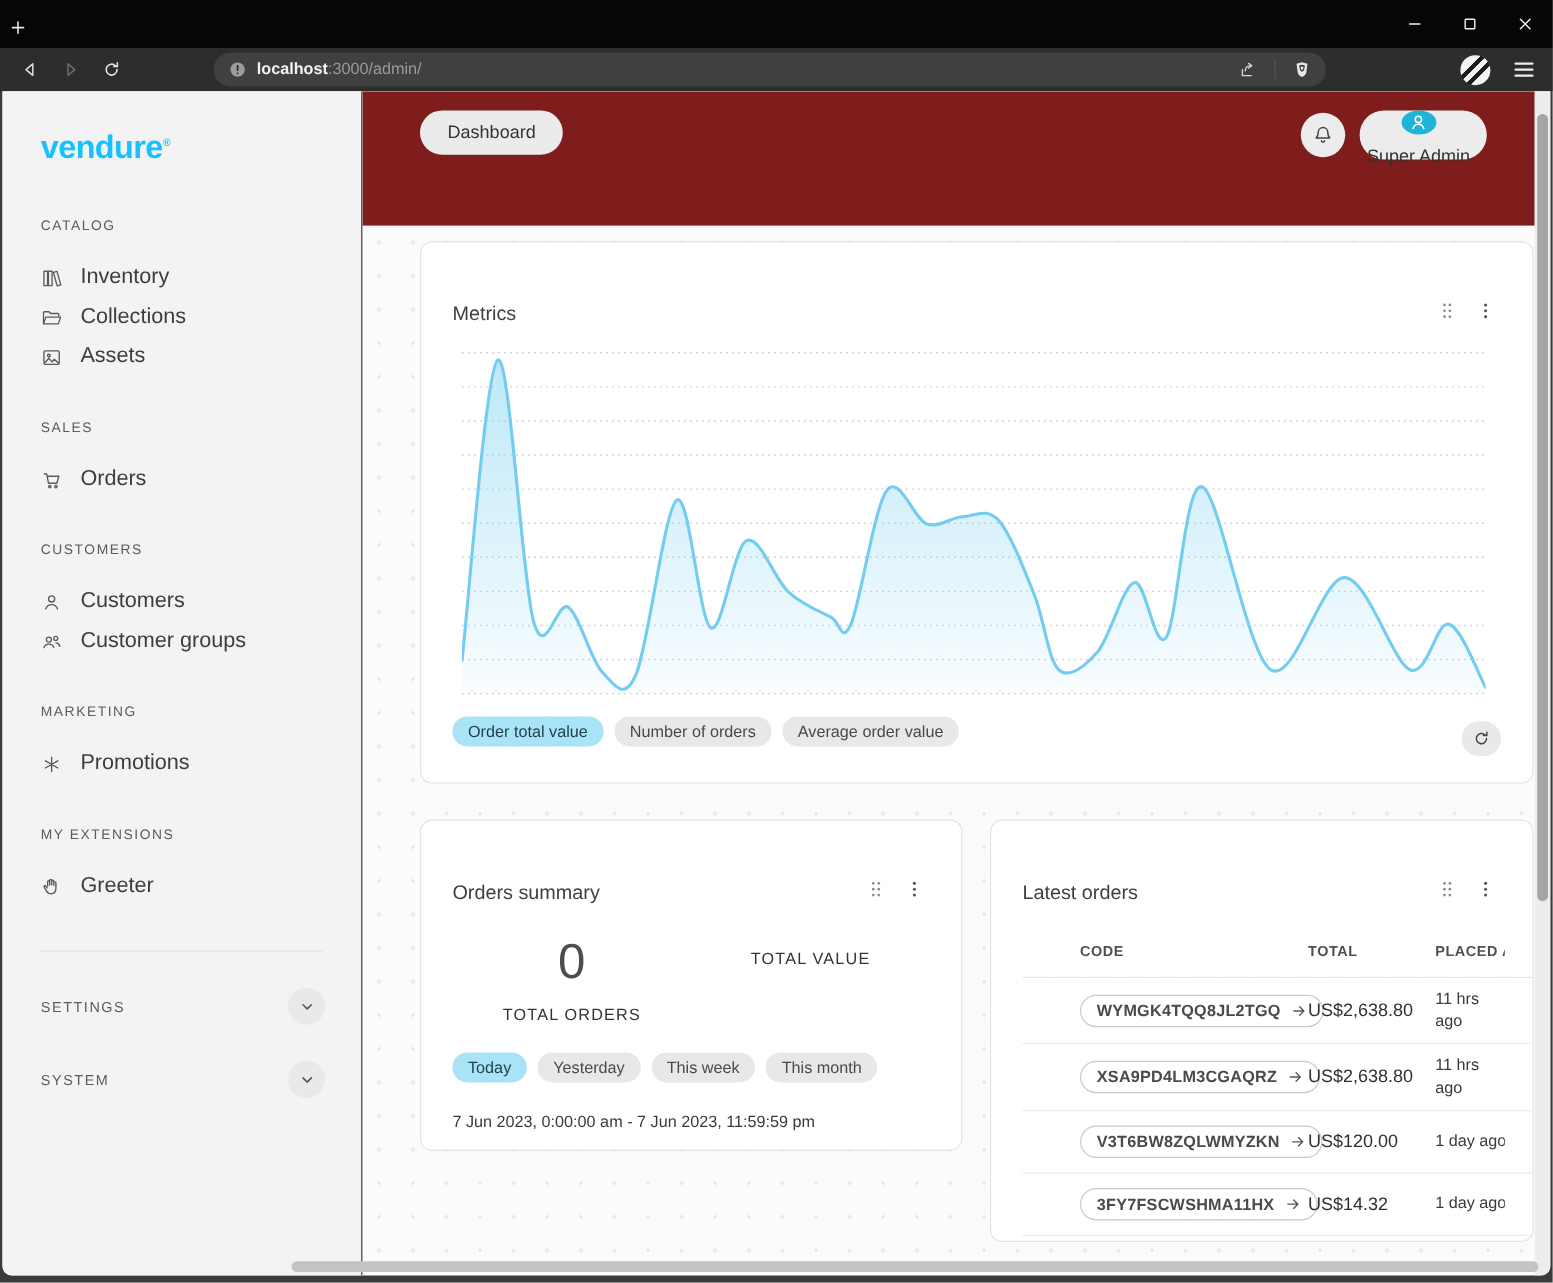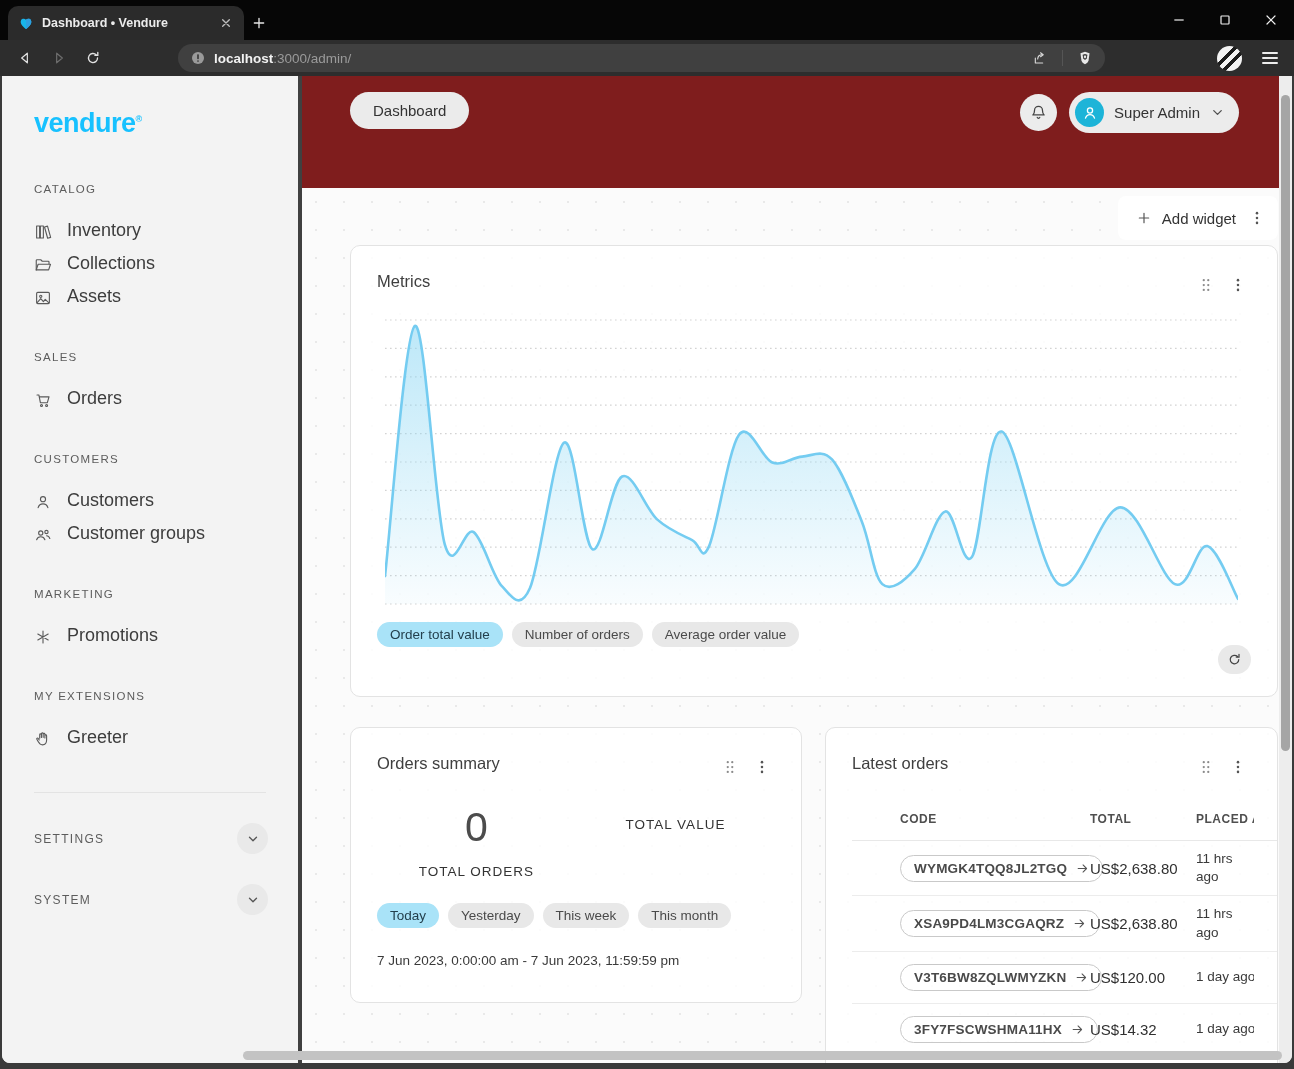--- a/index.html
+++ b/index.html
@@ -32,21 +32,21 @@
   .url-divider { width:1px; height:16px; background:#555; margin:0 6px; }
   .tool-avatar { width:25px; height:25px; border-radius:50%; margin-left:auto; margin-right:16px;
     background:linear-gradient(135deg,#f4f4f4 34%,#1d1d1d 34% 45%,#f4f4f4 45% 56%,#1d1d1d 56% 67%,#f4f4f4 67%); }
   .menu-btn { width:24px; height:24px; color:#ededed; margin-right:12px; }
 
   
   .page { position:absolute; top:76px; left:2px; right:2px; bottom:6px; background:#fbfbfb;
           border-radius:0 0 8px 8px; overflow:hidden; display:flex; }
 
   
-  .sidebar { width:300px; flex:0 0 300px; background:#f3f3f3; border-right:4px solid #404040;
+  .sidebar { width:300px; flex:0 0 300px; background:#f3f3f3; border-right:1px solid #404040;
              padding:32px 0 0 32px; position:relative; }
   .logo { font-size:27px; font-weight:600; color:#17c1ff; letter-spacing:-0.5px; }
   .logo sup { font-size:9px; color:#17c1ff; }
   .nav { margin-top:44px; }
   .nav-section { margin-bottom:44px; }
   .nav-title { font-size:11.5px; letter-spacing:1.3px; color:#5c5c5c; margin-bottom:13px; }
   .nav-item { height:33px; display:flex; align-items:flex-end; gap:15px; color:#3d3d3d; font-size:18px; cursor:pointer; }
   .nav-item .ni { width:18px; height:18px; color:#5a5a5a; display:flex; }
   .nav-item .ni svg { width:18px; height:18px; }
   .side-divider { border-top:1px solid #e3e3e3; margin:28px 32px 0 0; }
@@ -60,21 +60,21 @@
   
   .main { flex:1; position:relative; overflow:hidden; }
   .main-header { height:112px; background:#7f1d1d; display:flex; align-items:flex-start; padding:16px 40px 0 48px; }
   .page-pill { background:#ebebeb; border:none; border-radius:20px; padding:10px 23px; font-size:15px;
                color:#333; font-family:inherit; cursor:pointer; }
   .hdr-right { margin-left:auto; display:flex; align-items:center; gap:12px; }
   .bell-btn { width:37px; height:37px; border-radius:50%; background:#ececec; border:none; color:#444;
               display:flex; align-items:center; justify-content:center; cursor:pointer; }
   .bell-btn svg { width:19px; height:19px; }
   .user-pill { background:#ececec; border:none; border-radius:21px; height:41px; display:flex;
-               align-items:center; padding:0 14px 0 6px; gap:10px; cursor:pointer; font-family:inherit; }
+               align-items:center; padding:0 14px 0 6px; gap:10px; cursor:pointer; font-family:inherit;flex-direction:column; }
   .user-avatar { width:29px; height:29px; border-radius:50%; display:flex; align-items:center; justify-content:center; }
   .user-avatar svg { width:20px; height:20px; }
   .user-name { font-size:15px; color:#333; }
   .user-chevron { width:15px; height:15px; color:#555; }
 
   .content { position:absolute; top:112px; left:0; right:0; bottom:0; overflow:hidden;
              background-image:radial-gradient(#e9e9e9 1.3px, rgba(0,0,0,0) 1.4px); background-size:28px 28px;
              padding:8px 0 0 48px; }
 
   .addwidget-row { width:928px; display:flex; justify-content:flex-end; }
@@ -82,21 +82,21 @@
                     padding:0 8px 0 6px; }
   .addwidget-btn { display:flex; align-items:center; gap:10px; border:none; background:transparent;
                    font-size:15px; color:#333; font-family:inherit; padding:0 8px 0 12px; cursor:pointer; }
   .addwidget-btn .plus { width:16px; height:16px; color:#555; }
   .icon-btn { border:none; background:transparent; color:#555; width:26px; height:26px;
               display:flex; align-items:center; justify-content:center; cursor:pointer; }
   .icon-btn svg { width:18px; height:18px; }
   .drag-handle { color:#8a8a8a; cursor:grab; }
 
   .card { background:rgba(255,255,255,0.85); border:1px solid #e3e3e3; border-radius:10px; }
-  .card-head { display:flex; align-items:flex-start; }
+  .card-head { display:flex; align-items:flex-end;margin-top:18px; }
   .card-title { font-size:16.5px; color:#3f3f3f; }
   .head-icons { margin-left:auto; display:flex; align-items:center; gap:6px; }
 
   .metrics-card { width:928px; height:452px; margin-top:5px; padding:26px 26px 0 26px; position:relative; }
   .chart-wrap { margin:18px 0 0 8px; }
   .legend-row { display:flex; gap:9px; margin-top:8px; }
   .chip { border:none; border-radius:14px; padding:5px 13px; font-size:13.5px; color:#4a4a4a;
           background:#e8e8e8; font-family:inherit; white-space:nowrap; cursor:pointer; }
   .chip.active { background:#a9e3f8; color:#24404d; }
   .refresh-btn { position:absolute; right:26px; bottom:22px; width:33px; height:29px; border-radius:15px;
@@ -134,34 +134,20 @@
   .vscroll-thumb { position:absolute; left:2px; top:19px; width:9px; height:656px; background:#a5a5a5; border-radius:5px; }
   .hscroll-thumb { position:absolute; left:241px; bottom:3px; width:1039px; height:9px; background:#c3c3c3;
                    border-radius:5px; z-index:5; }
 </style>
 </head>
 <body>
 
 <div class="window">
 
   <div class="titlebar">
-    <div class="tab">
-      <span class="icon-16">
-        <svg viewBox="0 0 24 24">
-            <path d="M12 21s-8-5.3-8-11a4.5 4.5 0 0 1 8-2.8A4.5 4.5 0 0 1 20 10c0 5.7-8 11-8 11z" fill="#18b5ea"></path>
-            <path d="M12 7.2A4.5 4.5 0 0 1 20 10c0 5.7-8 11-8 11z" fill="#2e9fe0"></path>
-          </svg>
-      </span>
-      <span class="tab-title">Dashboard • Vendure</span>
-      <span class="tab-close">
-        <svg viewBox="0 0 24 24" fill="none" stroke="currentColor" stroke-width="2" stroke-linecap="round">
-            <path d="M7 7l10 10M17 7L7 17"></path>
-          </svg>
-      </span>
-    </div>
     <div class="newtab">
       <svg class="icon-16" viewBox="0 0 24 24" fill="none" stroke="currentColor" stroke-width="2" stroke-linecap="round">
           <path d="M12 5v14M5 12h14"></path>
         </svg>
     </div>
     <div class="win-controls">
       <div class="win-btn">
         <svg class="icon-16" viewBox="0 0 24 24" fill="none" stroke="currentColor" stroke-width="1.8">
             <path d="M5 12h14"></path>
           </svg>
@@ -395,37 +381,20 @@
             <span class="user-name">Super Admin</span>
             <svg class="user-chevron" viewBox="0 0 24 24" fill="none" stroke="currentColor" stroke-width="2.2" stroke-linecap="round" stroke-linejoin="round">
                 <polyline points="6 9 12 15 18 9"></polyline>
               </svg>
           </button>
         </div>
       </div>
 
       <div class="content">
 
-        <div class="addwidget-row">
-          <div class="addwidget-card">
-            <button class="addwidget-btn">
-              <svg class="plus" viewBox="0 0 24 24" fill="none" stroke="currentColor" stroke-width="1.8" stroke-linecap="round">
-                  <path d="M12 5v14M5 12h14"></path>
-                </svg>
-              <span>Add widget</span>
-            </button>
-            <button class="icon-btn">
-              <svg viewBox="0 0 24 24" fill="currentColor">
-                  <circle cx="12" cy="5.5" r="1.7"></circle>
-                  <circle cx="12" cy="12" r="1.7"></circle>
-                  <circle cx="12" cy="18.5" r="1.7"></circle>
-                </svg>
-            </button>
-          </div>
-        </div>
 
         <section class="card metrics-card">
           <div class="card-head">
             <span class="card-title">Metrics</span>
             <span class="head-icons">
               <button class="icon-btn drag-handle">
                 <svg viewBox="0 0 24 24" fill="currentColor">
                     <circle cx="9" cy="5.5" r="1.5"></circle>
                     <circle cx="15" cy="5.5" r="1.5"></circle>
                     <circle cx="9" cy="12" r="1.5"></circle>

